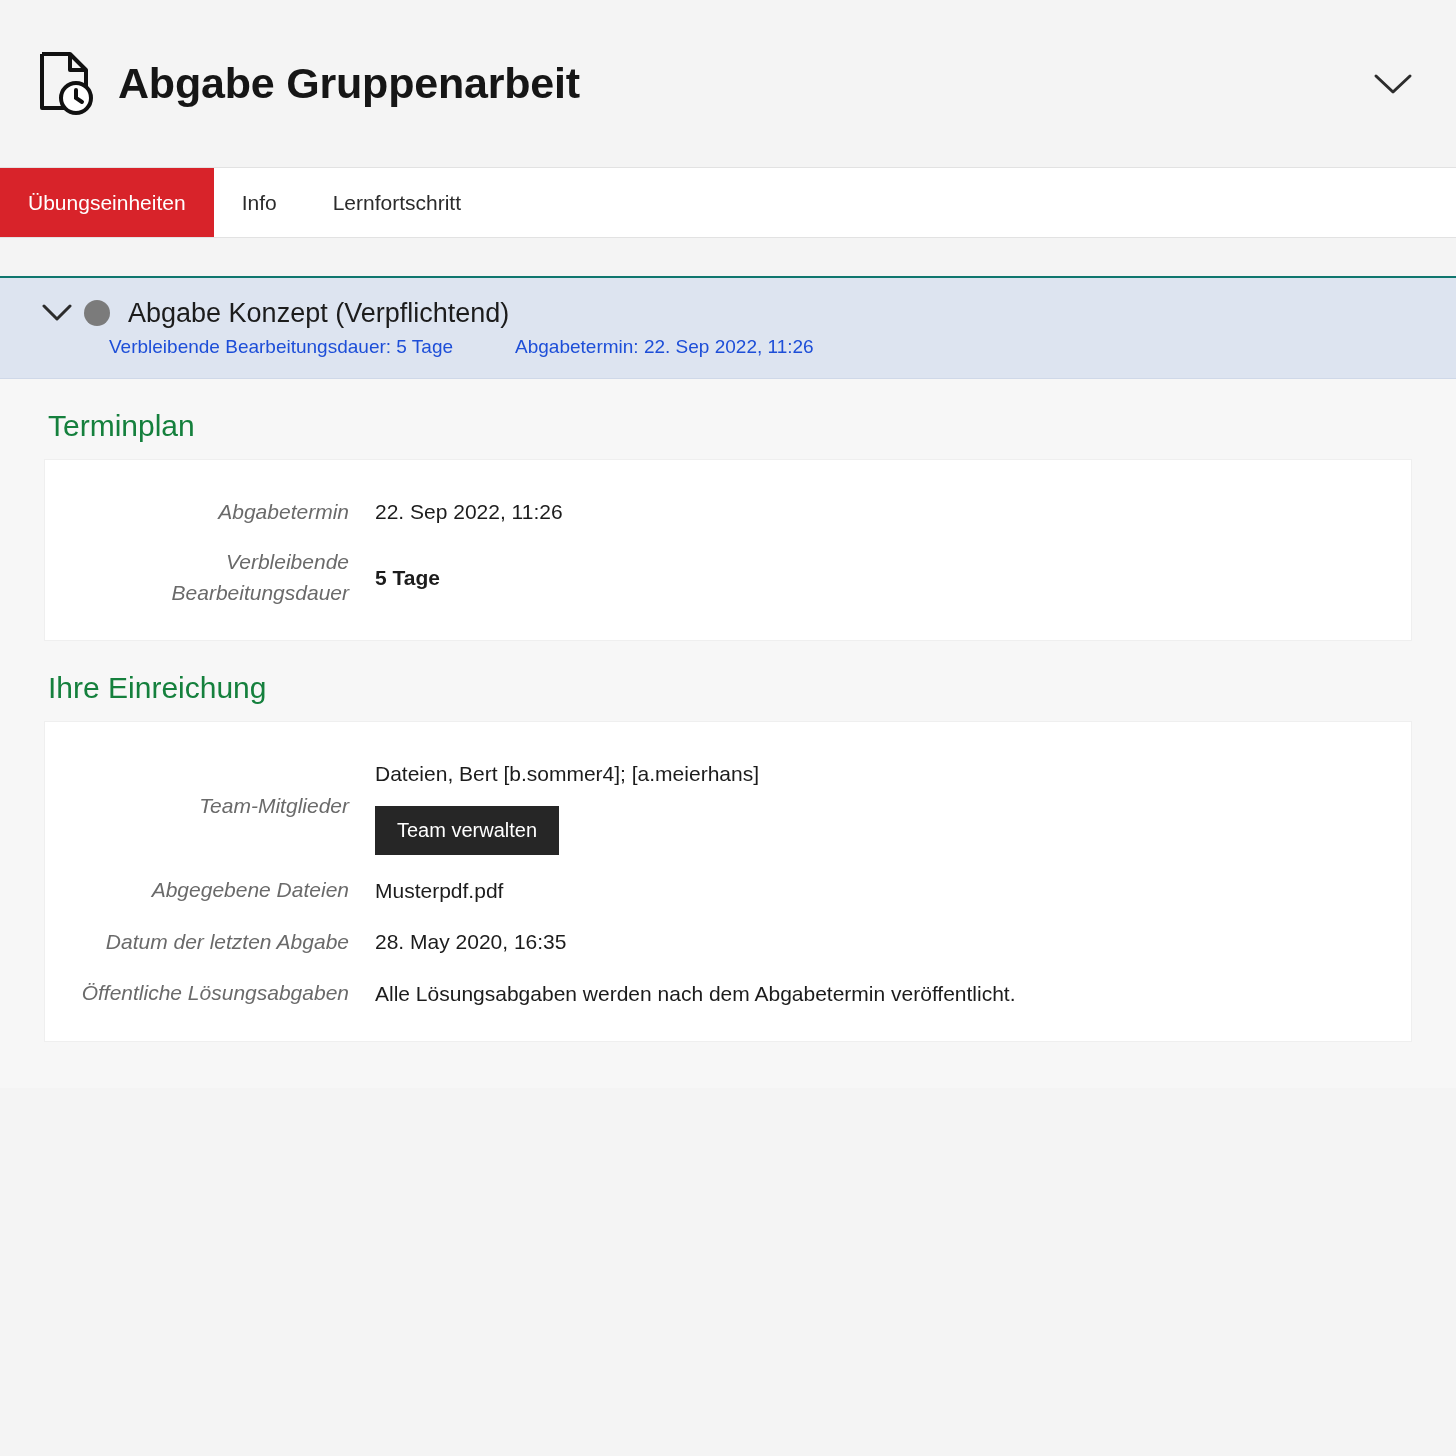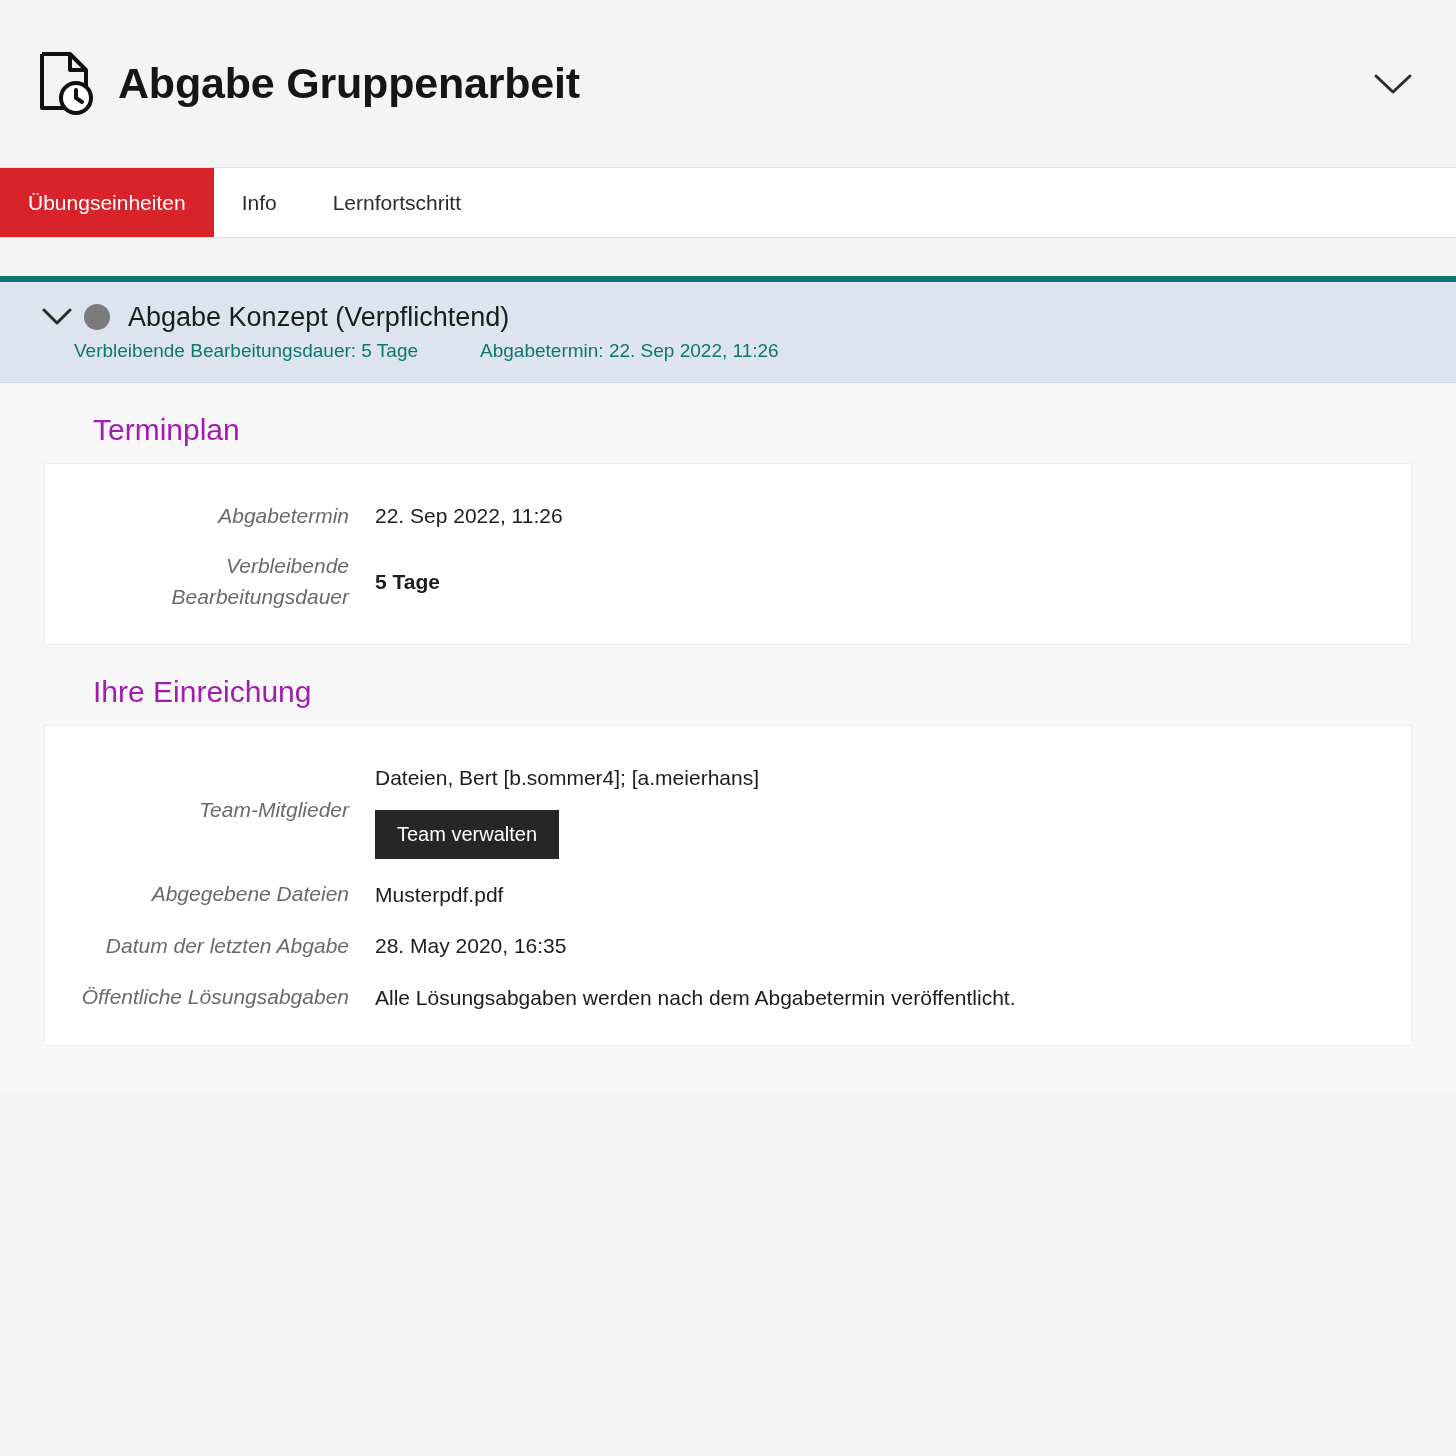--- a/index.html
+++ b/index.html
@@ -68,21 +68,21 @@
   .tab.active {
     background: #d8232a;
     color: #ffffff;
   }
 
   
   .spacer-top { height: 38px; background: #f4f4f4; }
   .unit-bar {
     background: #dde4f0;
     padding: 18px 0 20px 0;
-    border-top: 6px solid #0f766e;
+    border-top: 2px solid #0f766e;
     border-bottom: 1px solid #cfd8e8;
   }
   .unit-row1 {
     display: flex;
     align-items: center;
     padding-left: 40px;
   }
   .unit-caret {
     width: 34px; height: 34px;
     margin-right: 10px;
@@ -95,38 +95,37 @@
     background: #7b7b7b;
     margin-right: 18px;
     flex: 0 0 26px;
   }
   .unit-title {
     font-size: 27px;
     color: #1c1c1c;
   }
   .unit-row2 {
     display: flex;
-    padding-left: 74px;
+    padding-left: 109px;
     margin-top: 6px;
     font-size: 19px;
-    color: #0f766e;
+    color: #1d4ed8;
   }
   .unit-meta-1 { margin-right: 62px; }
 
   
   .content {
     background: #f7f7f7;
     padding: 0 44px 0 44px;
   }
   .section-title {
     font-size: 30px;
-    color: #a21caf;
+    color: #15803d;
     padding: 30px 0 16px 4px;
     font-weight: normal;
-    margin-left: 45px;
   }
   .card {
     background: #ffffff;
     border: 1px solid #efefef;
     padding: 26px 0 22px 0;
   }
   .field {
     display: flex;
     align-items: center;
     padding: 10px 0;

